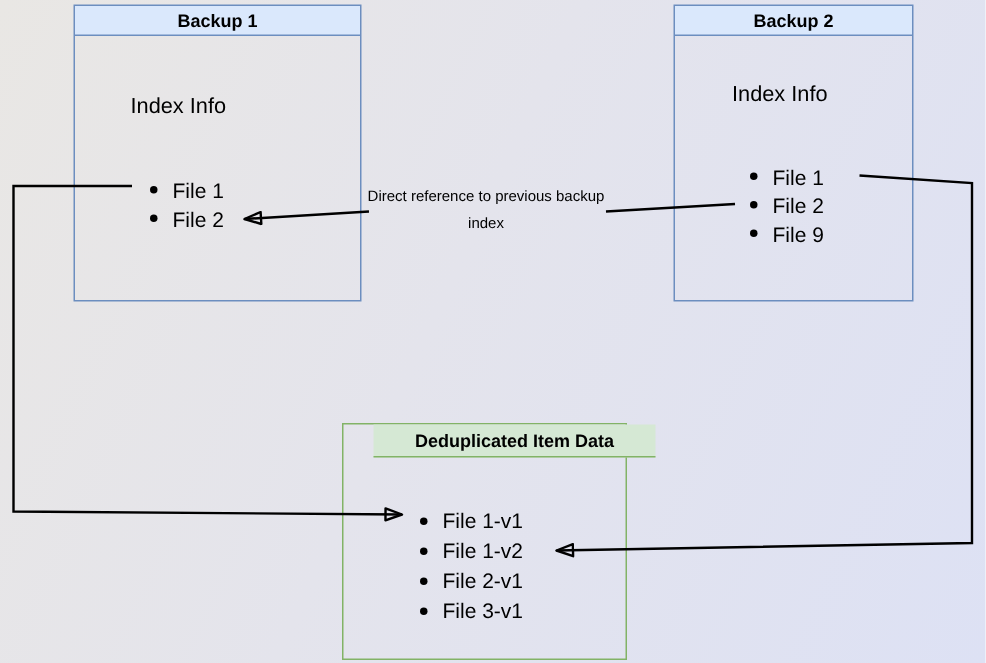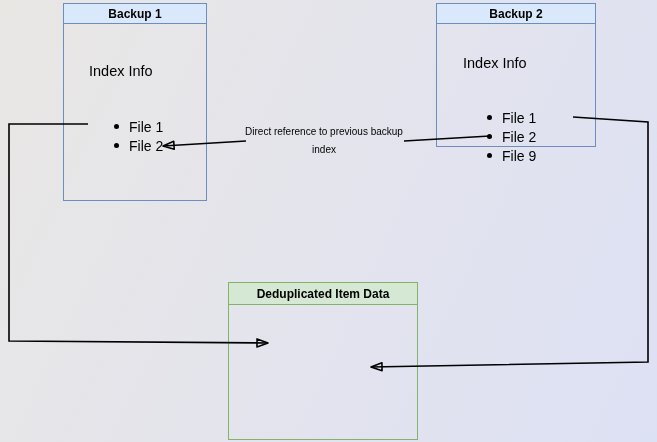--- a/index.html
+++ b/index.html
@@ -30,26 +30,28 @@
     justify-content: center;
     font-size: 12px;
     font-weight: bold;
     background: var(--backup-header-fill);
     border-bottom: 1px solid var(--backup-border);
   }
   .box.green .box-header {
     height: 22px;
     background: var(--dedup-header-fill);
     border-bottom-color: var(--dedup-border);
+    margin-left: 20px;
   }
   .subtitle {
     position: absolute;
     font-size: 14.5px;
     line-height: 17px;
     white-space: nowrap;
+    margin-left: 12px;
   }
   .list { position: absolute; }
   .item {
     display: flex;
     align-items: center;
     height: 19px;
     font-size: 14px;
     white-space: nowrap;
   }
   .box.green .item { height: 20px; }
@@ -83,38 +85,38 @@
     stroke-width: 1.6;
     fill: none;
   }
   .z1 { z-index: 1; }
 </style>
 </head>
 <body>
 
 <div class="canvas">
 
-  <div class="box z1" style="left:63px; top:3px; width:144px; height:198px;">
+  <div class="box z1" style="left:49px; top:3px; width:192px; height:198px;">
     <div class="box-header">
       <span>Backup 1</span>
     </div>
     <div class="subtitle" style="left:25px; top:59px;">Index Info</div>
     <div class="list" style="left:50px; top:113px;">
       <div class="item">
         <span class="dot"></span>
         <span>File 1</span>
       </div>
       <div class="item">
         <span class="dot"></span>
         <span>File 2</span>
       </div>
     </div>
   </div>
 
-  <div class="box z1" style="left:436px; top:3px; width:160px; height:144px;">
+  <div class="box z1" style="left:449px; top:3px; width:160px; height:198px;">
     <div class="box-header">
       <span>Backup 2</span>
     </div>
     <div class="subtitle" style="left:26px; top:51px;">Index Info</div>
     <div class="list" style="left:50px; top:104px;">
       <div class="item">
         <span class="dot"></span>
         <span>File 1</span>
       </div>
       <div class="item">
@@ -125,20 +127,38 @@
         <span class="dot"></span>
         <span>File 9</span>
       </div>
     </div>
   </div>
 
   <div class="box green z1" style="left:228px; top:282px; width:190px; height:158px;">
     <div class="box-header">
       <span>Deduplicated Item Data</span>
     </div>
+    <div class="list" style="left:51px; top:54px;">
+      <div class="item">
+        <span class="dot"></span>
+        <span>File 1-v1</span>
+      </div>
+      <div class="item">
+        <span class="dot"></span>
+        <span>File 1-v2</span>
+      </div>
+      <div class="item">
+        <span class="dot"></span>
+        <span>File 2-v1</span>
+      </div>
+      <div class="item">
+        <span class="dot"></span>
+        <span>File 3-v1</span>
+      </div>
+    </div>
   </div>
 
   <div class="edge-label">Direct reference to previous backup index</div>
 
   <svg class="arrows" viewBox="0 0 657 442" xmlns="http://www.w3.org/2000/svg">
     <defs>
       <marker id="arrowhead" markerUnits="userSpaceOnUse" markerWidth="14" markerHeight="10" refX="12" refY="5" orient="auto">
         <path d="M1,1 L12,5 L1,9 Z" fill="#000" stroke="#000" stroke-linejoin="round"></path>
       </marker>
     </defs>

